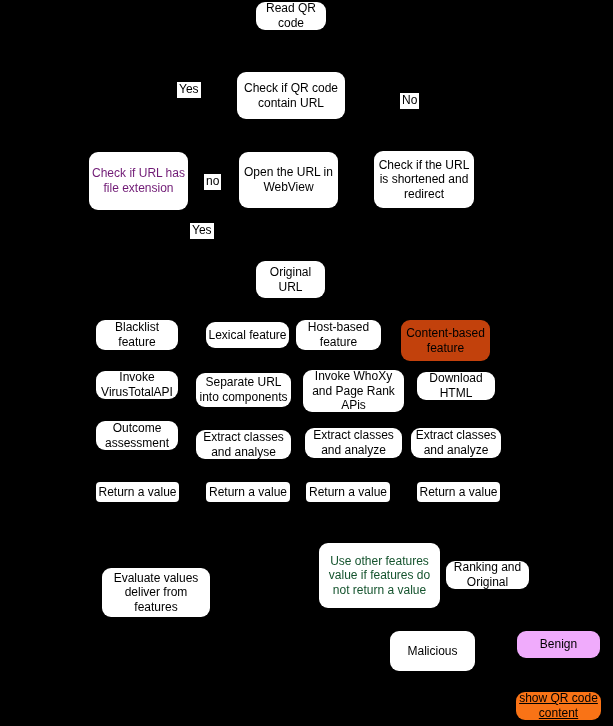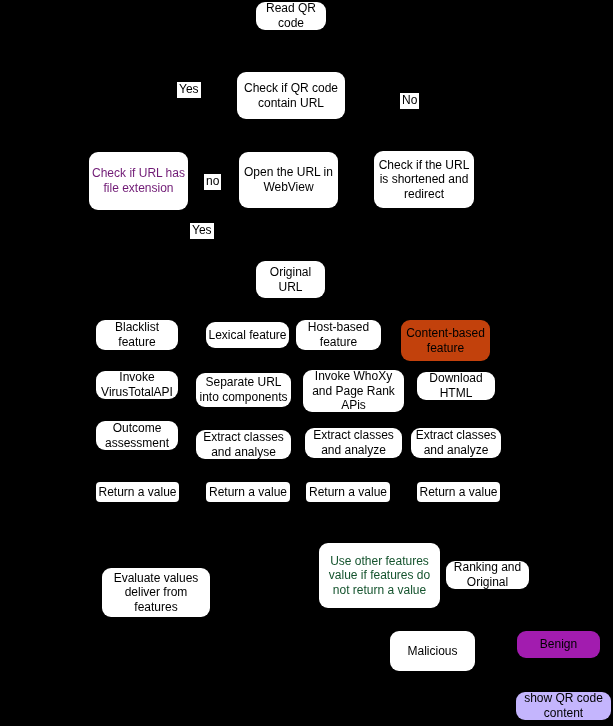--- a/index.html
+++ b/index.html
@@ -66,19 +66,19 @@
     <div class="node" style="left: 305px; top: 428px; width: 97px; height: 30px; background: rgb(255, 255, 255); color: rgb(0, 0, 0);">Extract classes and analyze</div>
     <div class="node" style="left: 411px; top: 428px; width: 90px; height: 30px; background: rgb(255, 255, 255); color: rgb(0, 0, 0);">Extract classes and analyze</div>
     <div class="node small" style="left: 96px; top: 482px; width: 83px; height: 20px; background: rgb(255, 255, 255); color: rgb(0, 0, 0);">Return a value</div>
     <div class="node small" style="left: 206px; top: 482px; width: 84px; height: 20px; background: rgb(255, 255, 255); color: rgb(0, 0, 0);">Return a value</div>
     <div class="node small" style="left: 306px; top: 482px; width: 84px; height: 20px; background: rgb(255, 255, 255); color: rgb(0, 0, 0);">Return a value</div>
     <div class="node small" style="left: 417px; top: 482px; width: 83px; height: 20px; background: rgb(255, 255, 255); color: rgb(0, 0, 0);">Return a value</div>
     <div class="node" style="left: 102px; top: 568px; width: 108px; height: 49px; background: rgb(255, 255, 255); color: rgb(0, 0, 0);">Evaluate values deliver from features</div>
     <div class="node" style="left: 283px; top: 543px; width: 121px; height: 65px; background: rgb(255, 255, 255); color: #14532d; margin-left: 36px;">Use other features value if features do not return a value</div>
     <div class="node" style="left: 446px; top: 561px; width: 83px; height: 28px; background: rgb(255, 255, 255); color: rgb(0, 0, 0);">Ranking and Original</div>
     <div class="node" style="left: 390px; top: 631px; width: 85px; height: 40px; background: rgb(255, 255, 255); color: rgb(0, 0, 0);">Malicious</div>
-    <div class="node" style="left: 517px; top: 631px; width: 83px; height: 27px; background: #a21caf; color: rgb(0, 0, 0);">Benign</div>
-    <div class="node" style="left: 516px; top: 692px; width: 95px; height: 28px; background: #c4b5fd; color: rgb(0, 0, 0);">show QR code content</div>
+    <div class="node" style="left: 517px; top: 631px; width: 83px; height: 27px; background: #f0abfc; color: rgb(0, 0, 0);">Benign</div>
+    <div class="node" style="left: 516px; top: 692px; width: 85px; height: 28px; background: #f97316; color: rgb(0, 0, 0); text-decoration: underline;">show QR code content</div>
     <div class="edge-label" style="left: 177px; top: 82px;">Yes</div>
     <div class="edge-label" style="left: 400px; top: 93px;">No</div>
     <div class="edge-label" style="left: 204px; top: 174px;">no</div>
     <div class="edge-label" style="left: 190px; top: 223px;">Yes</div>
   </div>
 
 </body></html>

